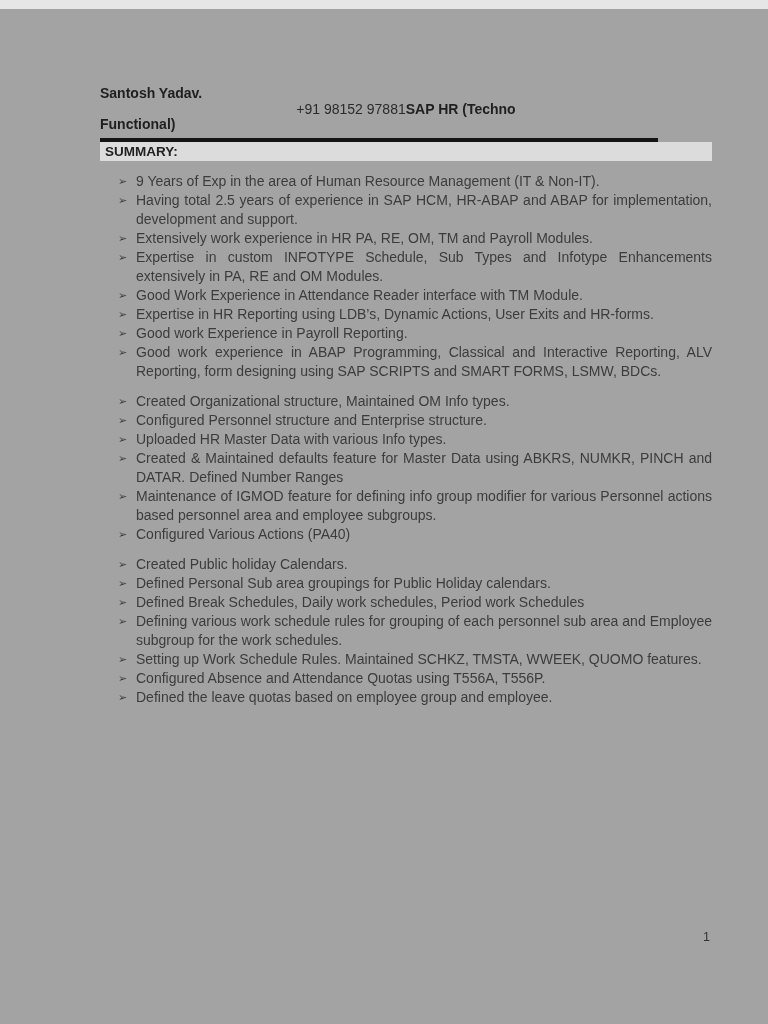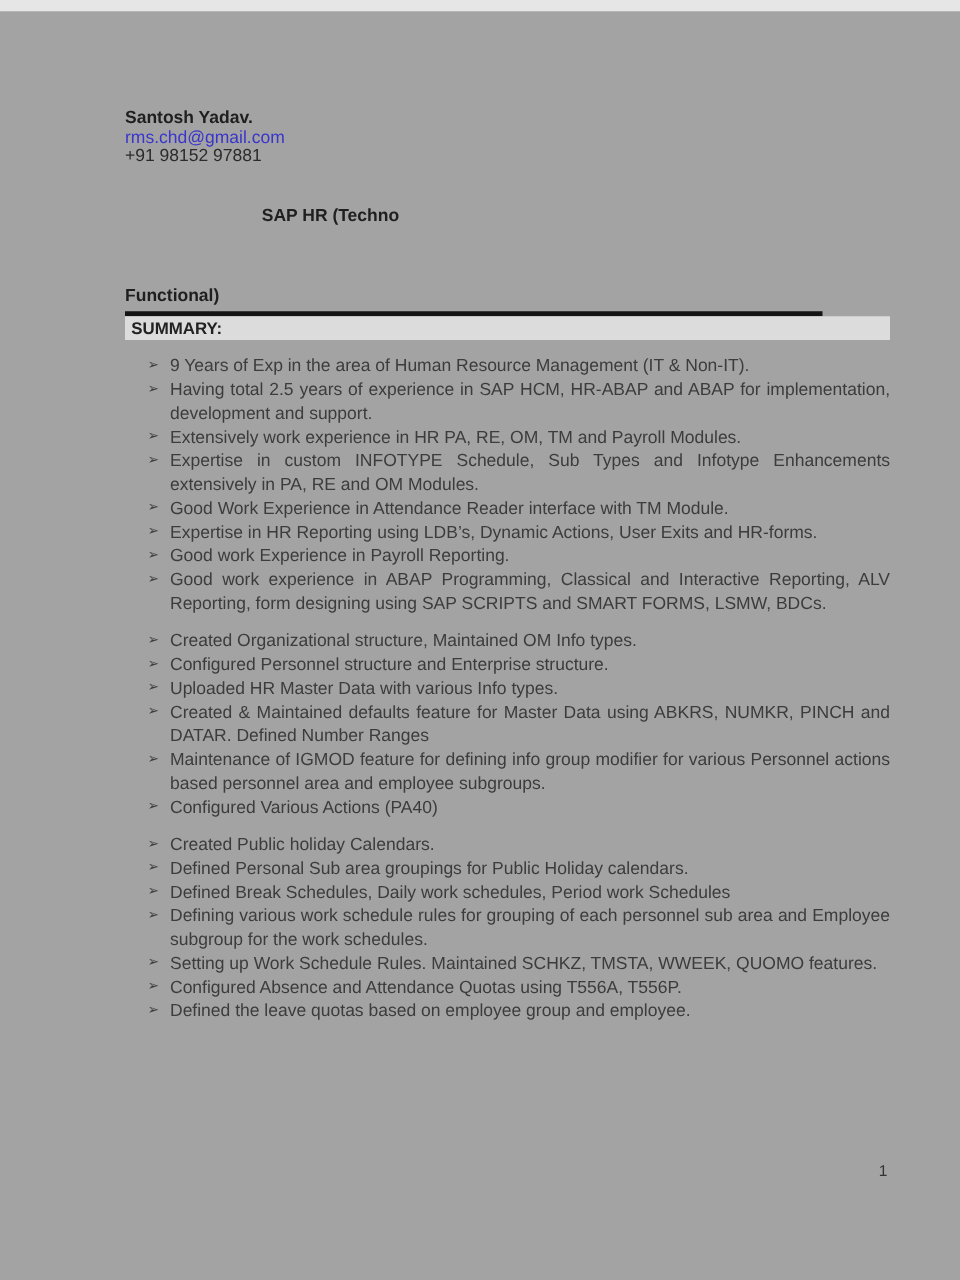--- a/index.html
+++ b/index.html
@@ -19,22 +19,22 @@
   .content {
     position:absolute;
     left:100px; top:86px;
     width:612px;
     color:#3c3c3c;
   }
   
   .hdr { font-size:14px; line-height:15.5px; color:#2b2b2b; }
   .hdr-name { font-weight:bold; color:#1f1f1f; }
   .hdr-email { color:#3a35cc; text-decoration:none; display:inline-block; }
-  .hdr-row3 { display:flex; justify-content:flex-start; }
-  .hdr-title { font-weight:bold; color:#1f1f1f;margin-top:48px; }
+  .hdr-row3 { display:flex; justify-content:center; }
+  .hdr-title { font-weight:bold; color:#1f1f1f; }
   .hdr-rule {
     margin-top:5px;
     width:558px; height:4px;
     background:#141414;
   }
   
   .summary-bar {
     width:612px;
     background:#dcdcdc;
     font-size:13.5px; font-weight:bold; color:#222;
@@ -79,23 +79,20 @@
 </head>
 <body>
 
 <div class="page">
   <div class="top-strip"></div>
 
   <div class="content">
 
     <div class="hdr">
       <div class="hdr-name">Santosh Yadav.</div>
-      <div>
-        <a href="#" class="hdr-email">rms.chd@gmail.com</a>
-      </div>
       <div class="hdr-row3">
         <span>+91 98152 97881</span>
         <span class="hdr-title">SAP HR (Techno</span>
       </div>
       <div class="hdr-title">Functional)</div>
       <div class="hdr-rule"></div>
     </div>
 
     <div class="summary-bar">SUMMARY:</div>
 

